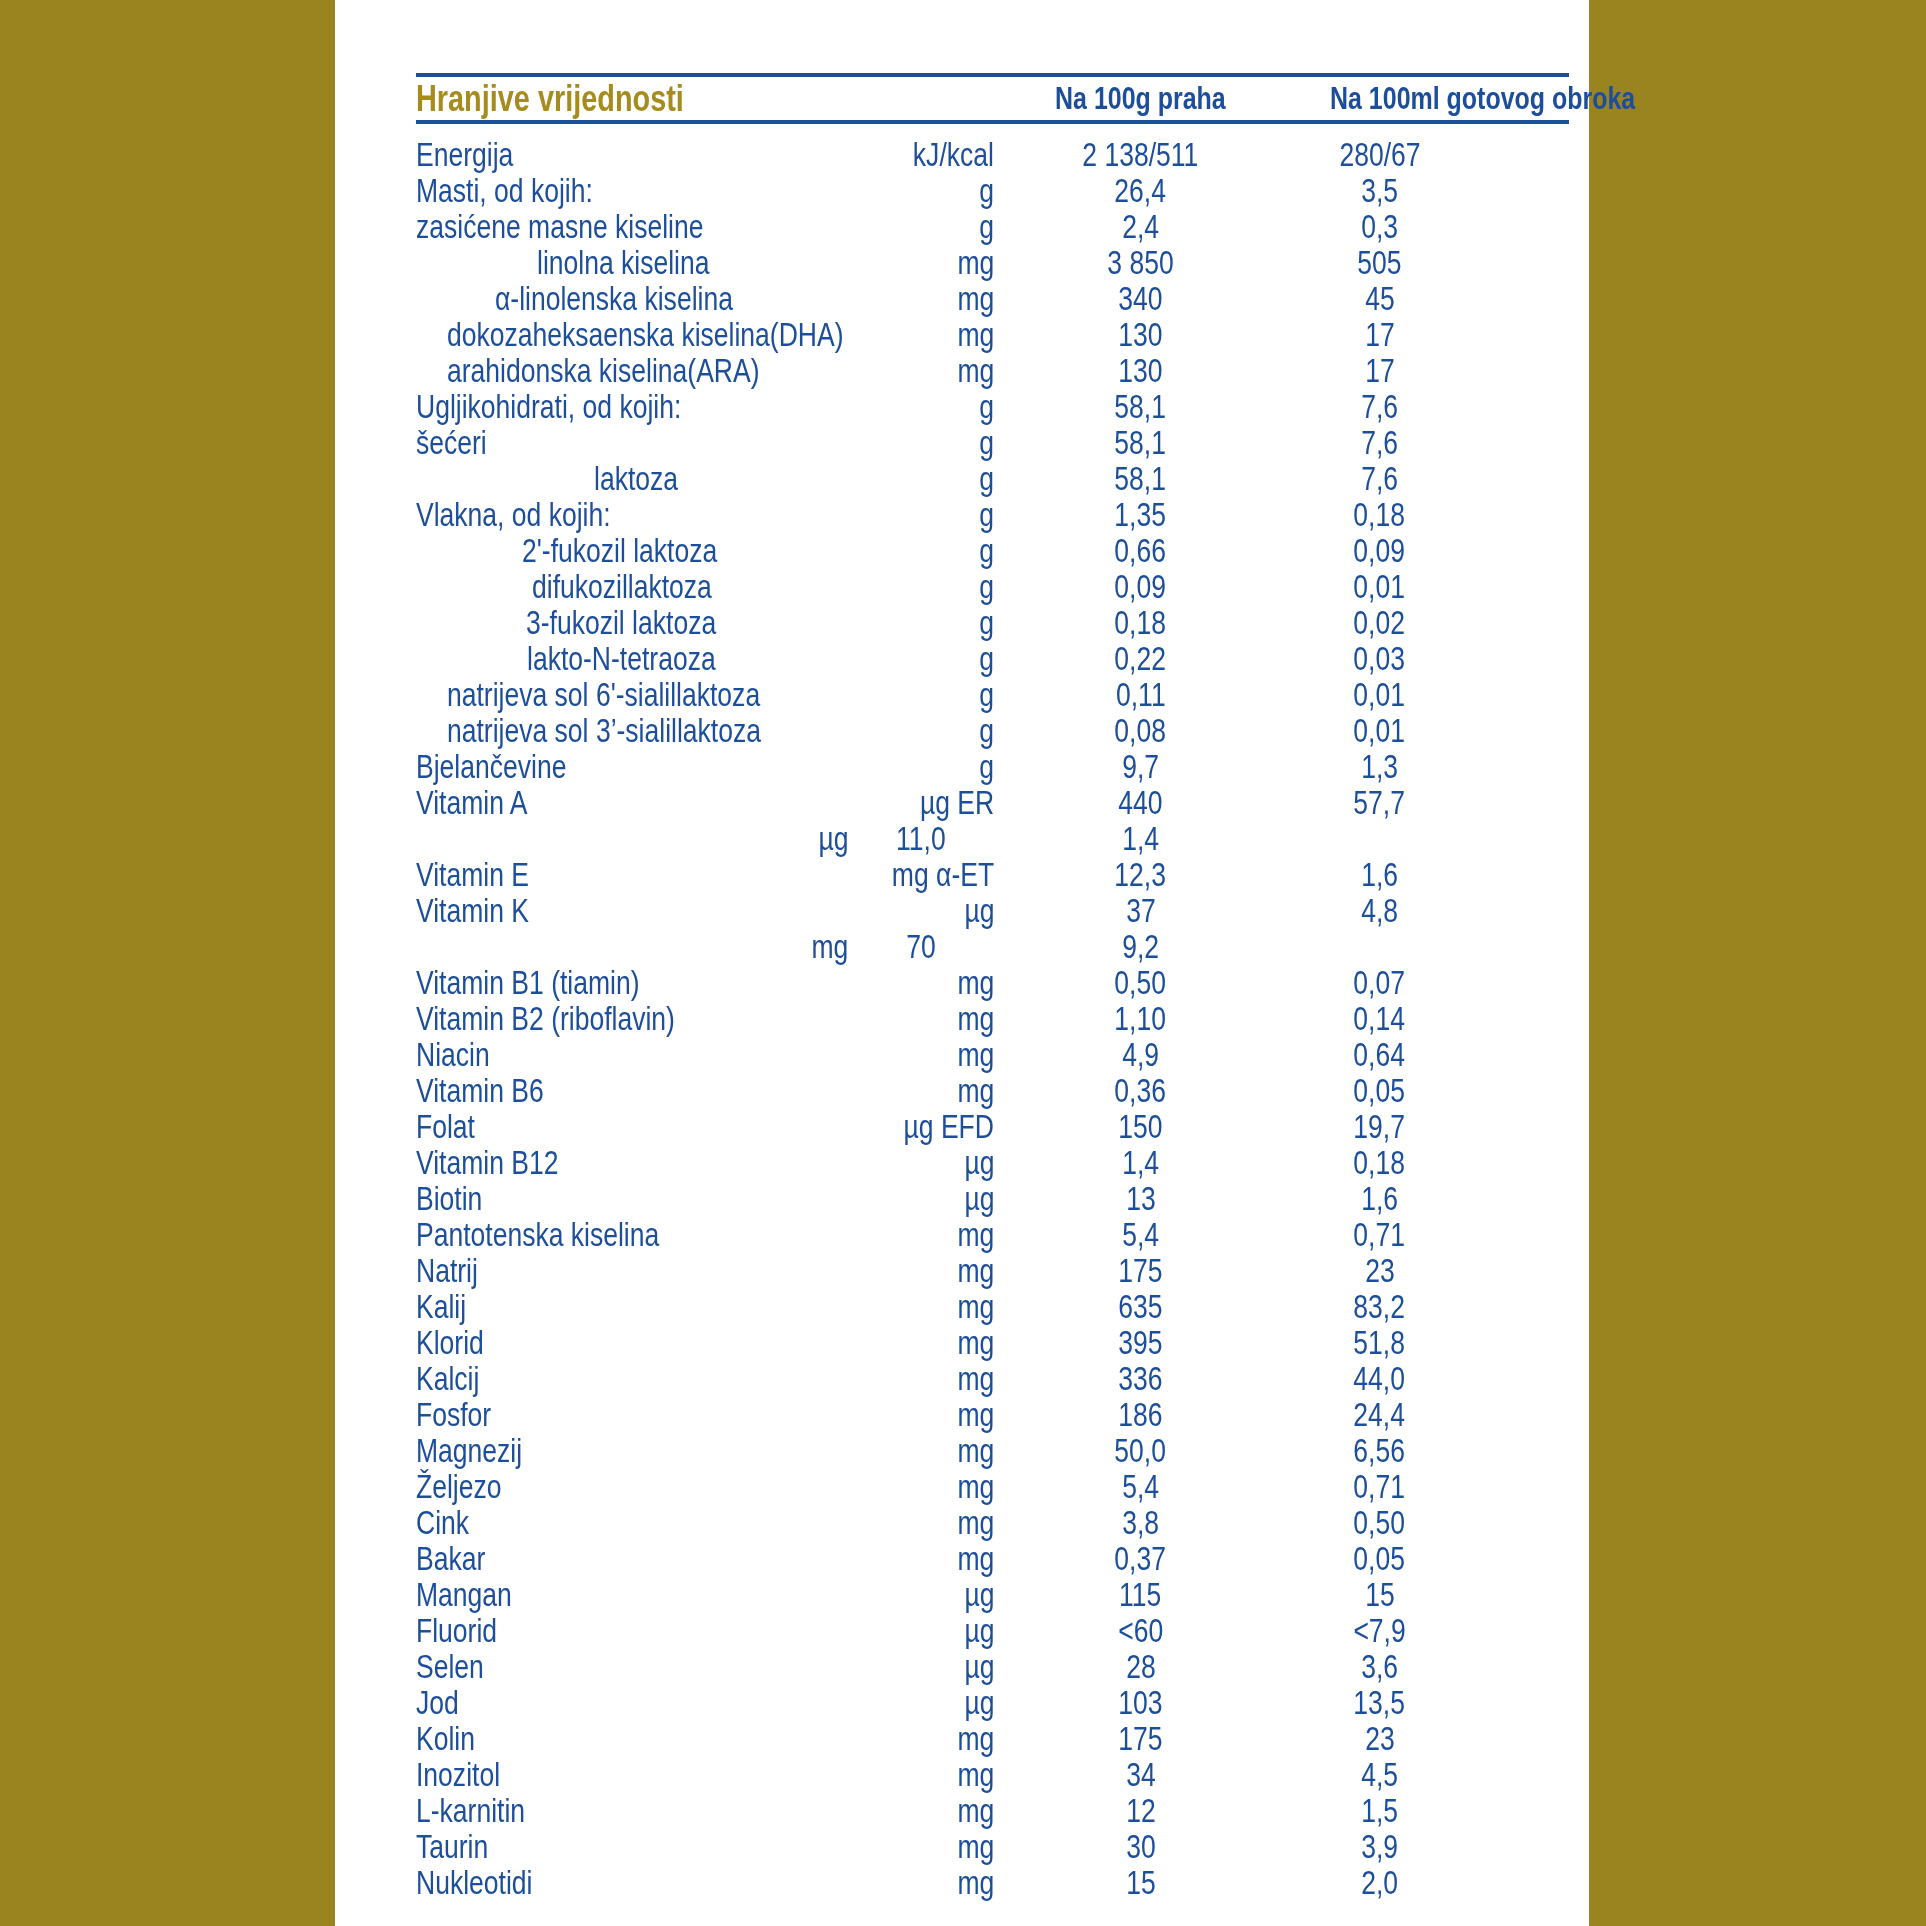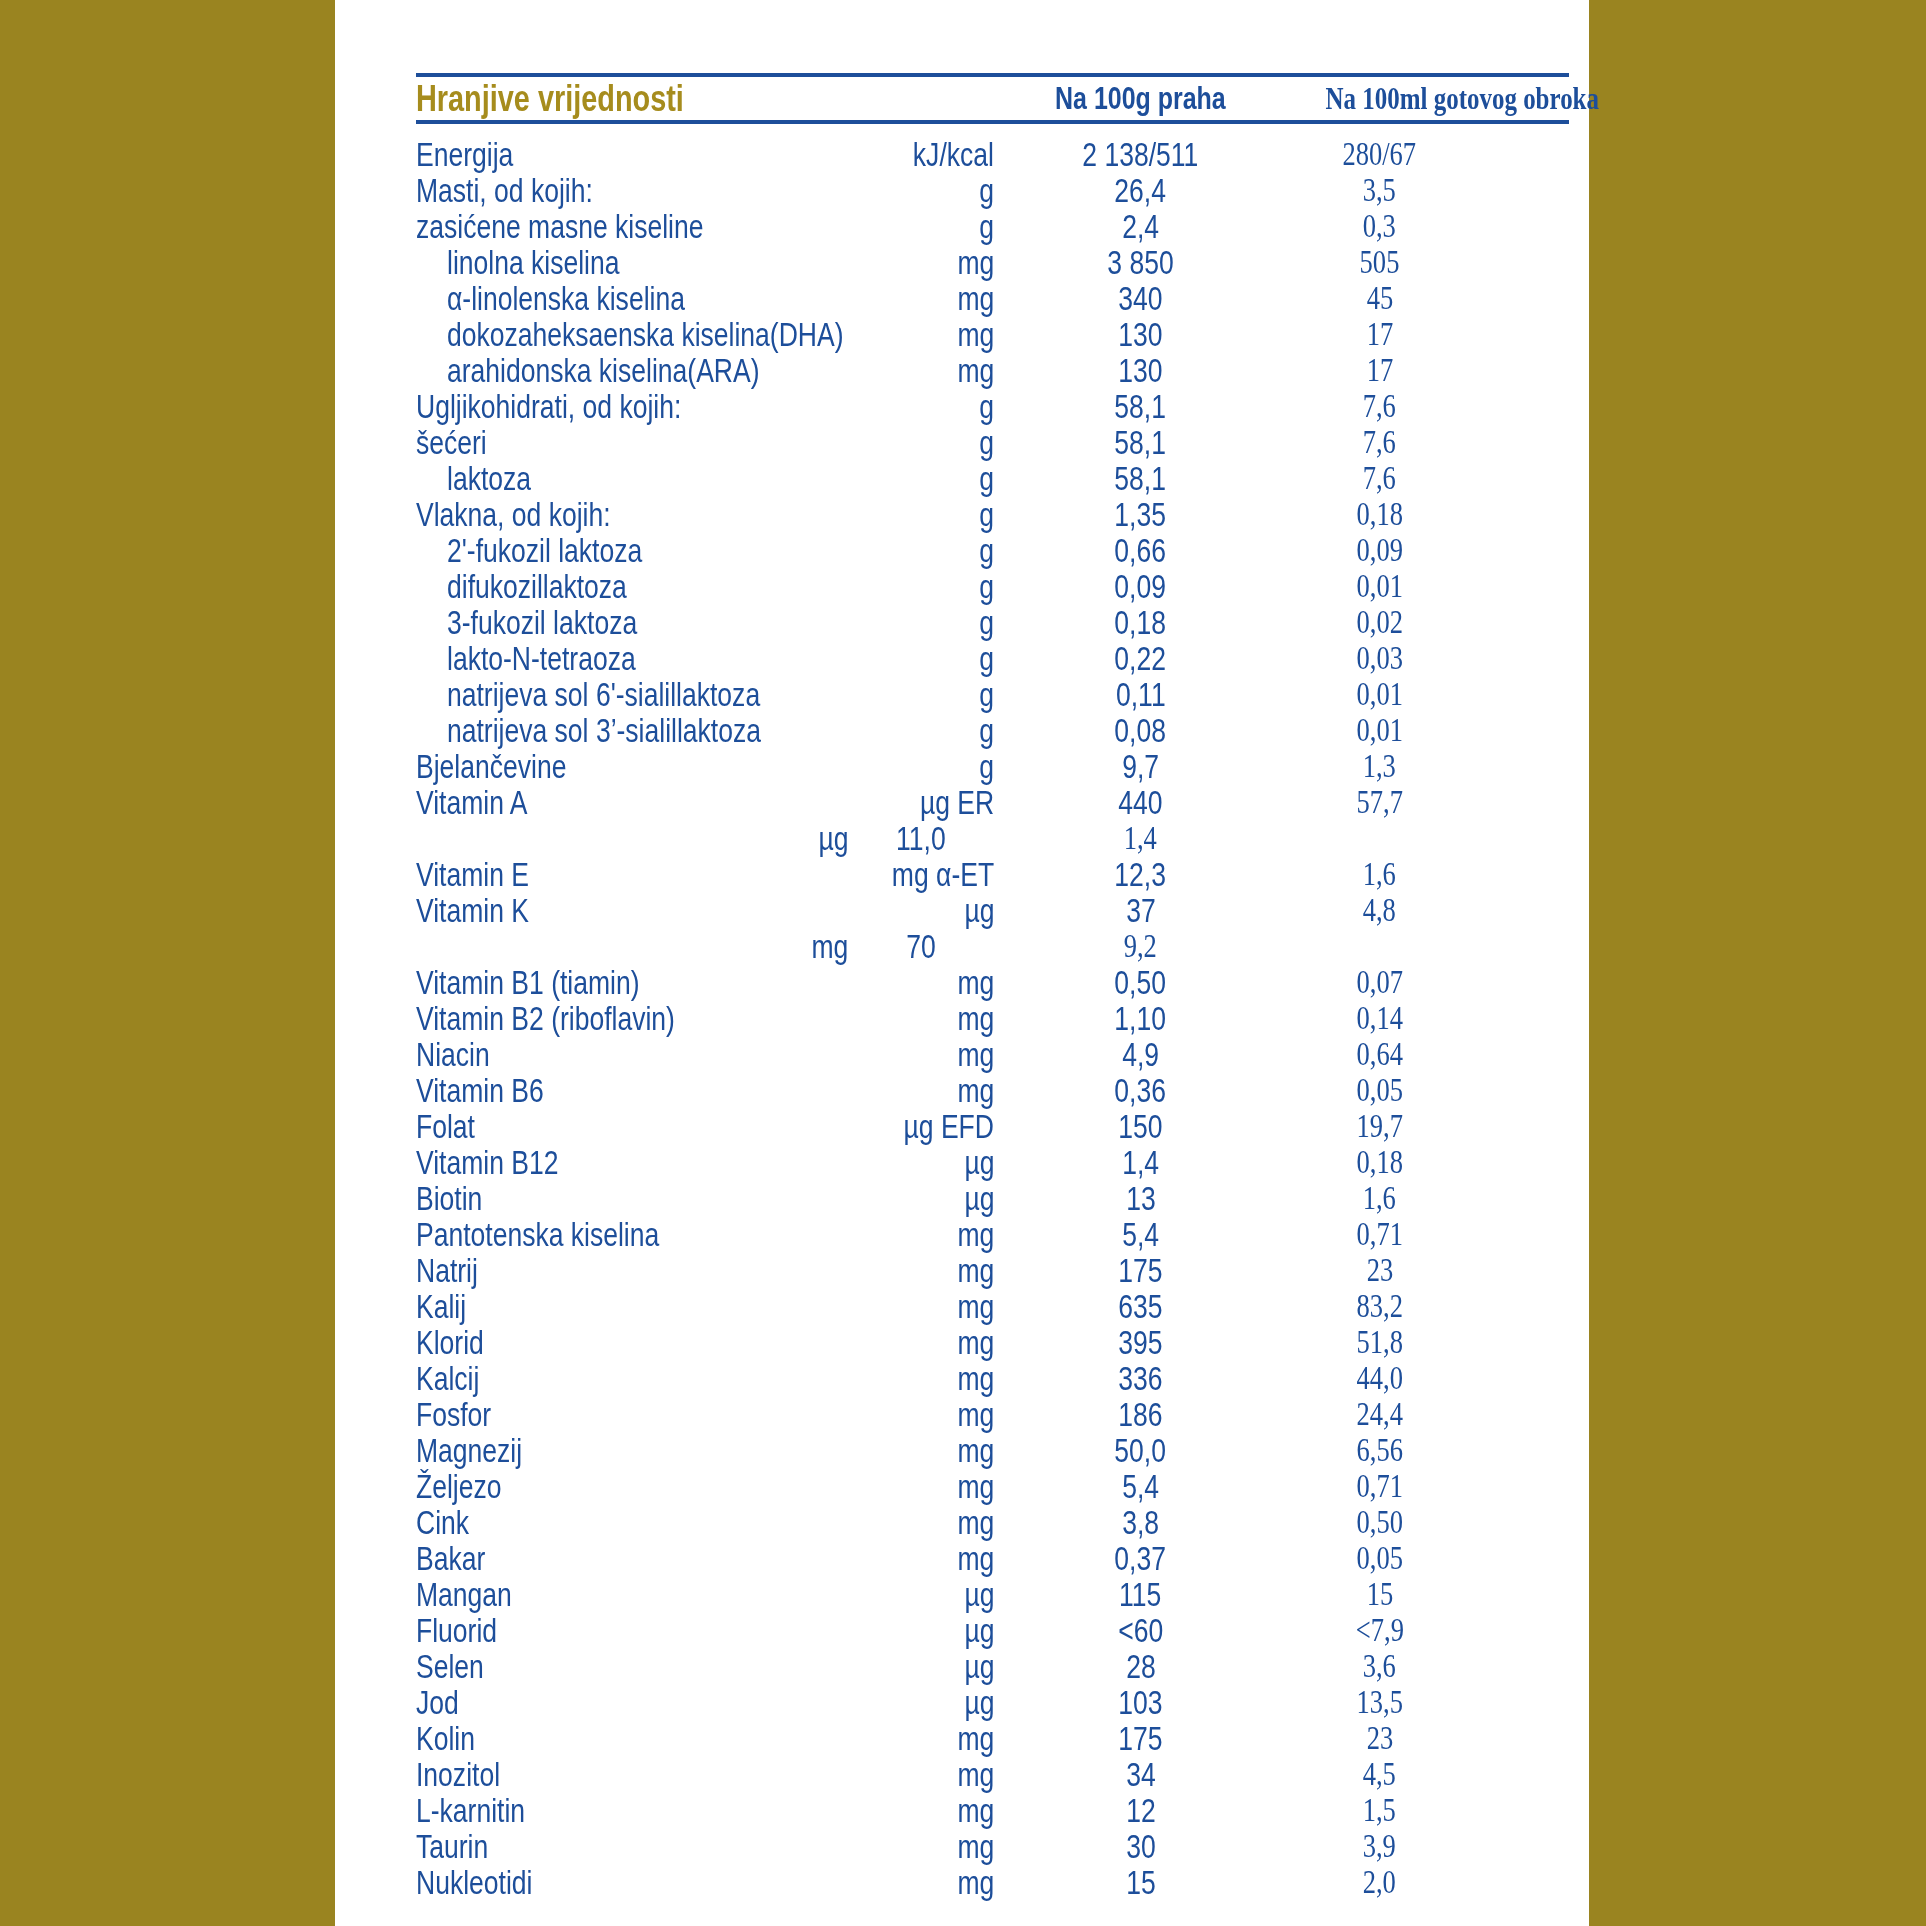--- a/index.html
+++ b/index.html
@@ -49,35 +49,35 @@
     font-size:37px;
     color:var(--title);
     transform-origin:left center;
   }
   .colhead .cx{
     font-weight:bold;
     font-size:32px;
     transform-origin:center center;
   }
   .c-v1{text-align:center;text-decoration:underline;}
-  .c-v2{text-align:center;font-family:Liberation Serif, serif;}
+  .c-v2{text-align:center;}
   .c-unit{text-align:right;}
   .row{
     height:36px;
   }
   .row > div{line-height:36px;}
   .row .cx{font-size:34px;}
   .cx{
     display:inline-block;
     transform:scaleX(0.78);
   }
   .c-label .cx{transform-origin:left center;}
   .c-unit .cx{transform-origin:right center;}
   .c-v1 .cx,.c-v2 .cx{transform-origin:center center;}
-  .c-label.indent{padding-left:31px;}
+  .c-label.indent{padding-left:31px;text-align:center;}
   #rows{margin-top:12.3px;}
 </style>
 </head>
 <body>
 
 <div class="panel">
   <div class="content">
 
     <div class="rule"></div>
 

